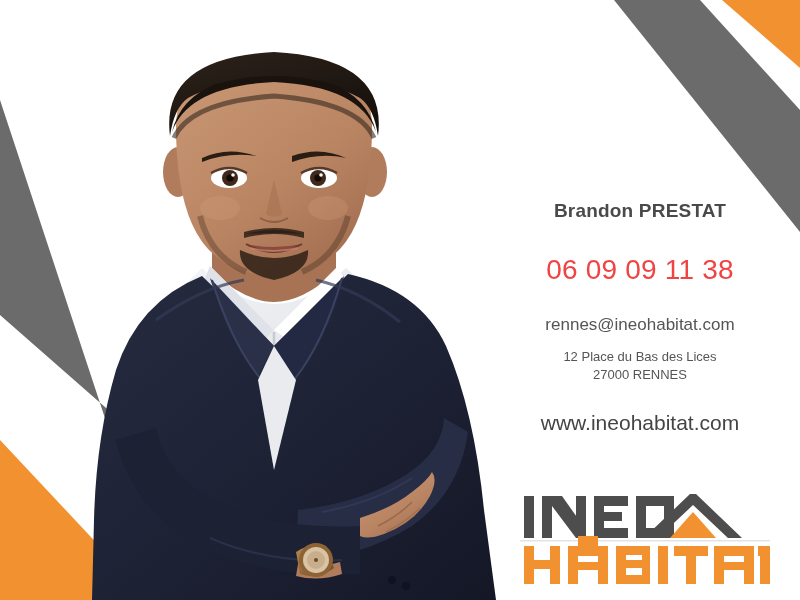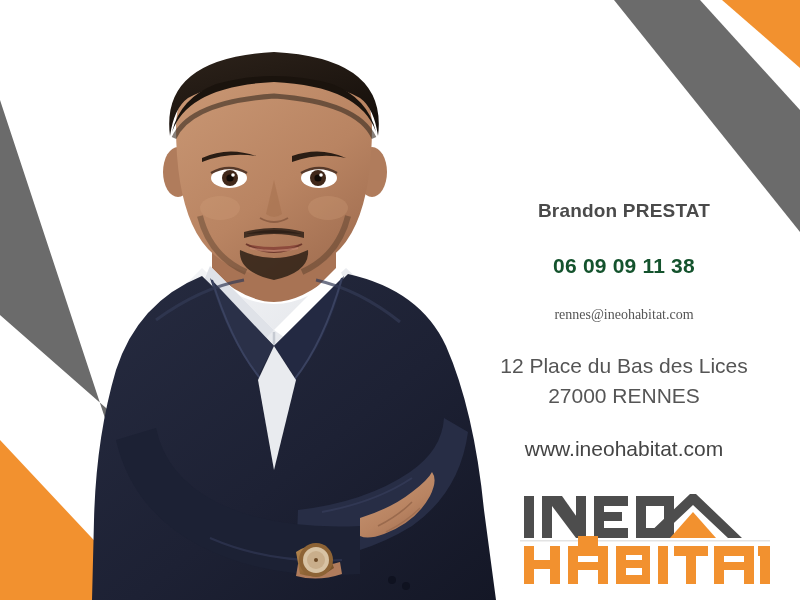--- a/index.html
+++ b/index.html
@@ -32,51 +32,50 @@
     top: 40px;
     width: 460px;
     height: 560px;
     overflow: hidden;
   }
   .portrait-svg { display: block; }
 
   
   .contact {
     position: absolute;
-    left: 472px;
+    left: 488px;
     top: 200px;
     width: 304px;
     text-align: center;
   }
   .c-name {
     font-size: 19px;
     font-weight: bold;
     color: #4a4a4a;
     letter-spacing: .2px;
     line-height: 1.2;
     margin: 0 0 30px 0;
   }
   .c-phone {
-    font-size: 21px;
-    font-weight: bold;
-    color: #14532d;
+    font-size: 28px;
+    font-weight: normal;
+    color: #ef4444;
     letter-spacing: .2px;
     line-height: 1.2;
     margin: 0 0 28px 0;
   }
   .c-email {
-    font-size: 14px;
+    font-size: 17px;
     font-weight: normal;
     color: #555555;
     line-height: 1.25;
-    margin: 0 0 28px 0;
-    font-family: Liberation Serif, serif;
+    margin: 0 0 12px 0;
   }
   .c-address {
-    font-size: 21px;
+    font-size: 13px;
     color: #555555;
     line-height: 1.4;
     margin: 0 0 26px 0;
   }
   .c-address div { line-height: 1.4; }
   .c-web {
     font-size: 21px;
     color: #444444;
     line-height: 1.25;
     margin: 0;

